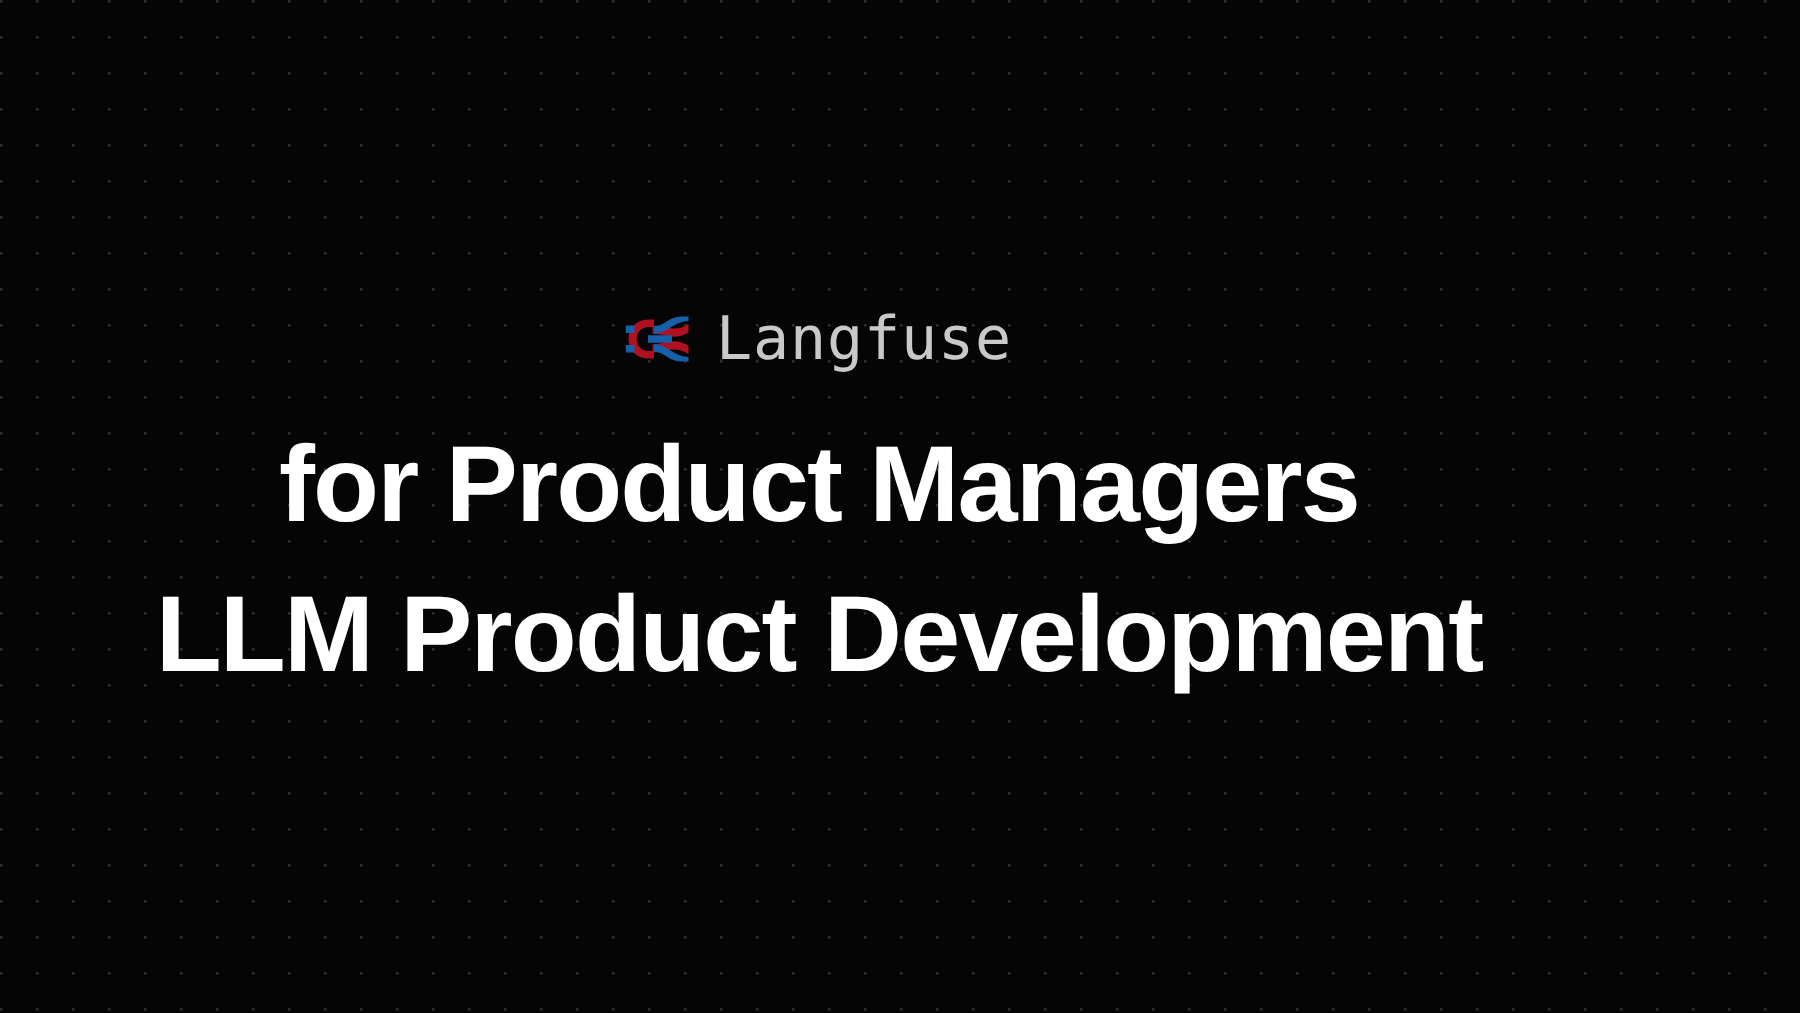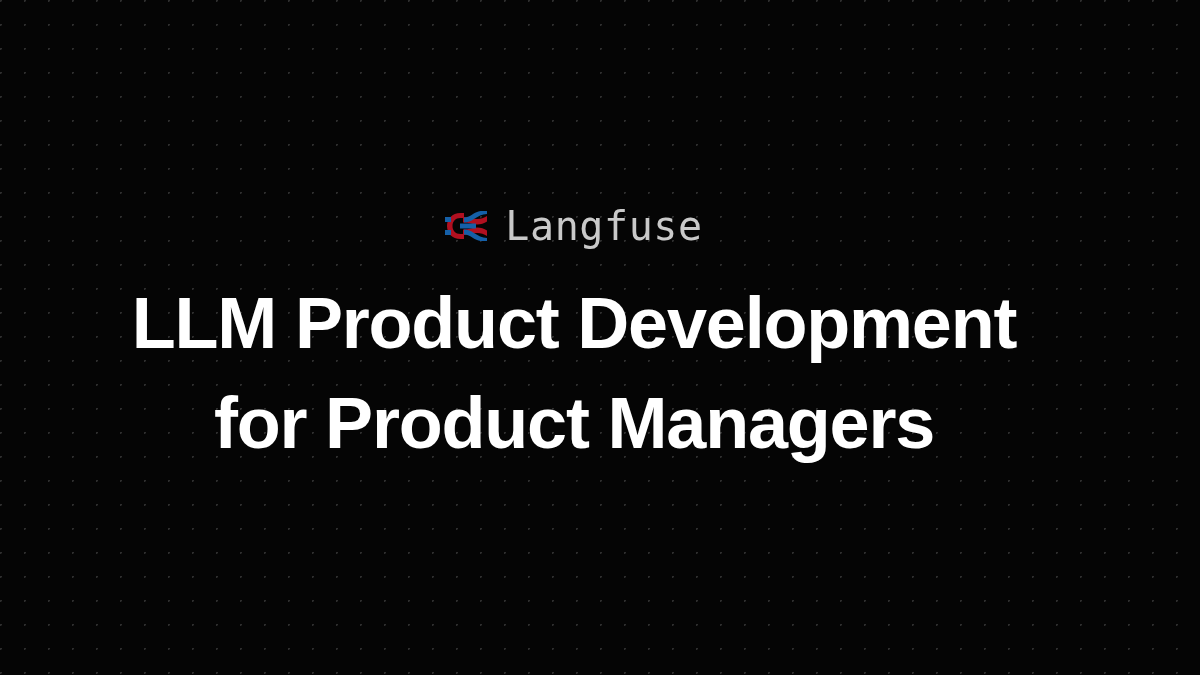--- a/index.html
+++ b/index.html
@@ -31,21 +31,20 @@
   #content {
     position: absolute;
     left: 0;
     top: 0;
     width: 1092px;
     height: 675px;
     display: flex;
     flex-direction: column;
     align-items: center;
     justify-content: center;
-    margin-left: 28px;
   }
 
   
   .brand-lockup {
     display: flex;
     flex-direction: row;
     align-items: center;
     justify-content: center;
     gap: 16px;
     margin-bottom: 24px;
@@ -115,18 +114,18 @@
 
           <path d="M0 12 L12 12 L12 22 L0 22 Z" fill="#1560a8"></path>
           <path d="M0 38 L12 38 L12 48 L0 48 Z" fill="#1560a8"></path>
         </svg>
       </span>
 
       <span class="brand-wordmark">Langfuse</span>
     </div>
 
     <h1 class="headline">
+      <span class="headline-line">for Product Managers</span>
       <span class="headline-line">LLM Product Development</span>
-      <span class="headline-line">for Product Managers</span>
     </h1>
 
   </div>
 </div>
 
 </body></html>

